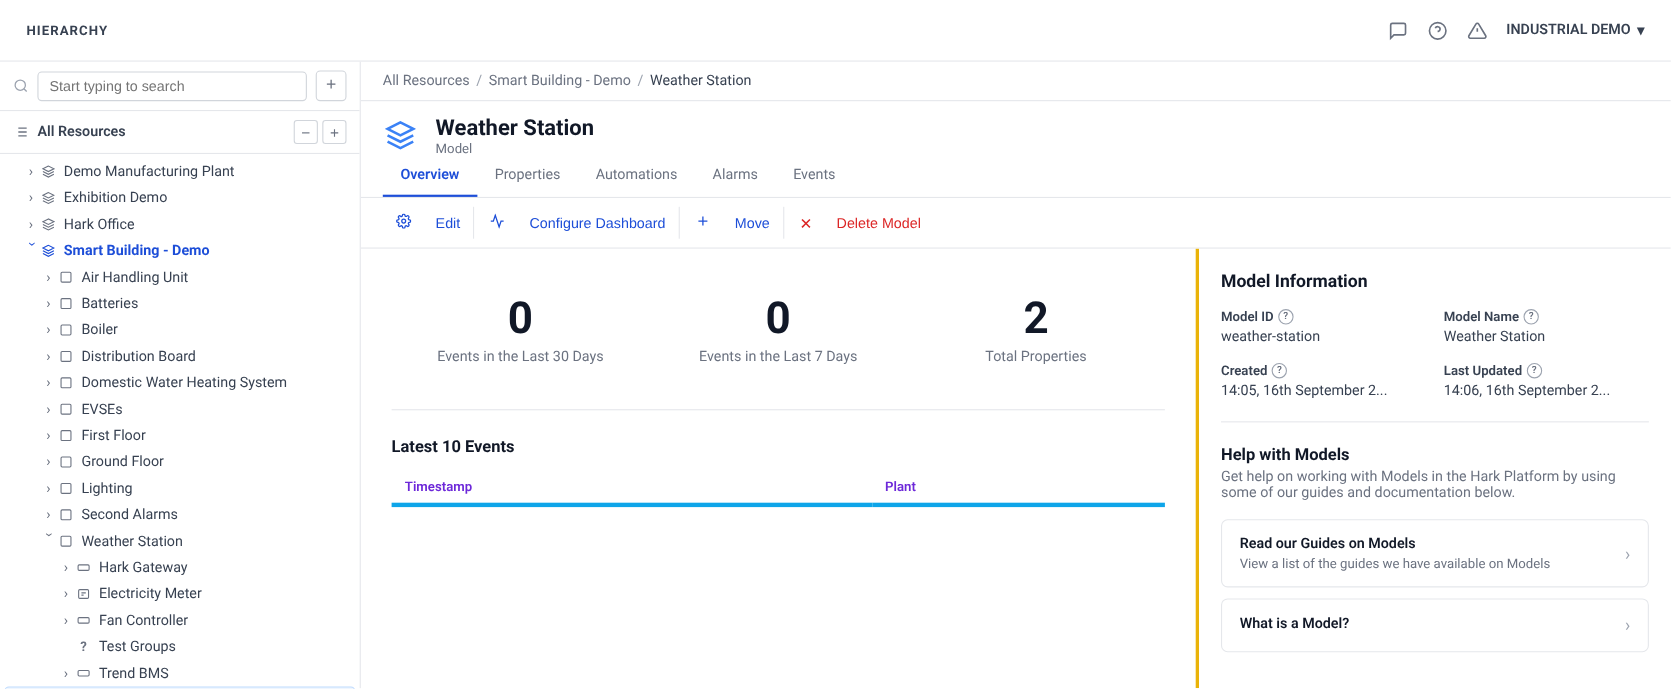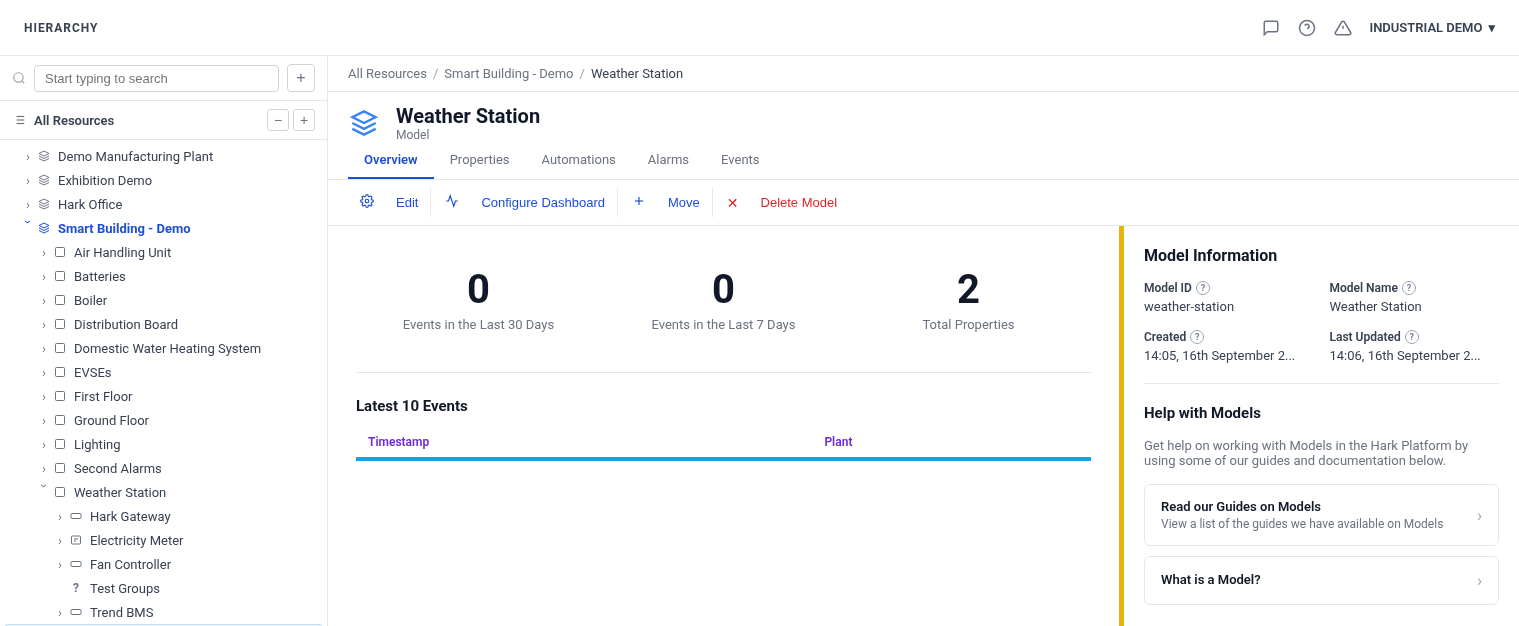--- a/index.html
+++ b/index.html
@@ -71,39 +71,39 @@
 
     .toolbar { display: flex; align-items: center; padding: 8px 20px; border-bottom: 1px solid #e5e7eb; gap: 2px; flex-shrink: 0; }
     .toolbar-btn { display: flex; align-items: center; gap: 22px; padding: 6px 12px; border: none; background: none; cursor: pointer; font-size: 13px; border-right: 1px solid #e5e7eb; }
     .toolbar-btn:last-child { border-right: none; }
     .toolbar-btn.blue { color: #1d4ed8; }
     .toolbar-btn.red { color: #dc2626; }
     .toolbar-btn .btn-icon { font-size: 14px; }
 
     .content-body { display: flex; flex: 1; overflow: hidden; }
     .main-panel { flex: 1; overflow-y: auto; padding: 24px 28px; }
-    .side-panel { width: 400px; border-left: 5px solid #eab308; overflow-y: auto; padding: 20px; flex-shrink: 0; }
+    .side-panel { width: 432px; border-left: 3px solid #eab308; overflow-y: auto; padding: 20px; flex-shrink: 0; }
 
     
     .stats-row { display: flex; gap: 0; border-bottom: 1px solid #e5e7eb; padding-bottom: 24px; margin-bottom: 24px; }
     .stat { flex: 1; text-align: center; padding: 16px; }
     .stat-num { font-size: 40px; font-weight: 700; color: #111827; }
     .stat-label { font-size: 13px; color: #6b7280; margin-top: 4px; }
 
     
     .section-title { font-size: 15px; font-weight: 700; color: #111827; margin-bottom: 12px; }
     .events-table { width: 100%; border-collapse: collapse; }
     .events-table th { text-align: left; font-size: 12px; font-weight: 600; color: #6d28d9; padding: 8px 12px; border-bottom: 4px solid #0ea5e9; }
 
     
     .info-title { font-size: 16px; font-weight: 700; color: #111827; margin-bottom: 16px; }
     .info-grid { display: grid; grid-template-columns: 1fr 1fr; gap: 16px; margin-bottom: 20px; padding-bottom: 20px; border-bottom: 1px solid #e5e7eb; }
     .info-field label { font-size: 12px; font-weight: 600; color: #374151; display: flex; align-items: center; gap: 4px; margin-bottom: 4px; }
     .info-field .value { font-size: 13px; color: #374151; }
-    .help-title { font-size: 15px; font-weight: 700; color: #111827; margin-bottom: 16px; }
+    .help-title { font-size: 15px; font-weight: 700; color: #111827; margin-bottom: 4px; }
     .help-desc { font-size: 13px; color: #6b7280; margin-bottom: 16px; }
     .help-card { border: 1px solid #e5e7eb; border-radius: 6px; padding: 14px 16px; margin-bottom: 10px; cursor: pointer; display: flex; align-items: center; justify-content: space-between; }
     .help-card-text h4 { font-size: 13px; font-weight: 600; color: #111827; margin-bottom: 3px; }
     .help-card-text p { font-size: 12px; color: #6b7280; }
     .help-card-arrow { color: #9ca3af; font-size: 16px; }
 
     
     ::-webkit-scrollbar { width: 6px; }
     ::-webkit-scrollbar-track { background: transparent; }
     ::-webkit-scrollbar-thumb { background: #d1d5db; border-radius: 3px; }

